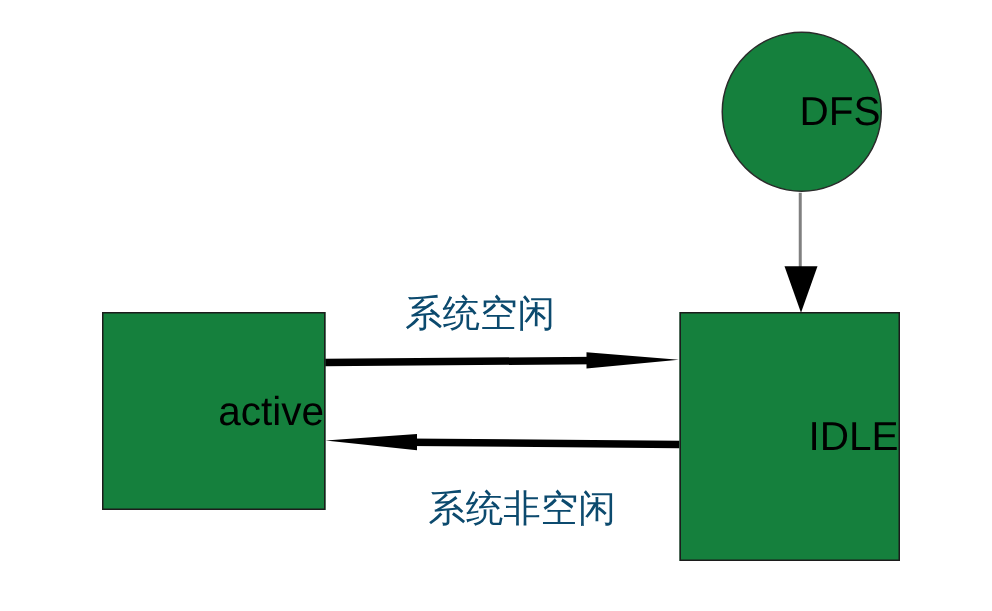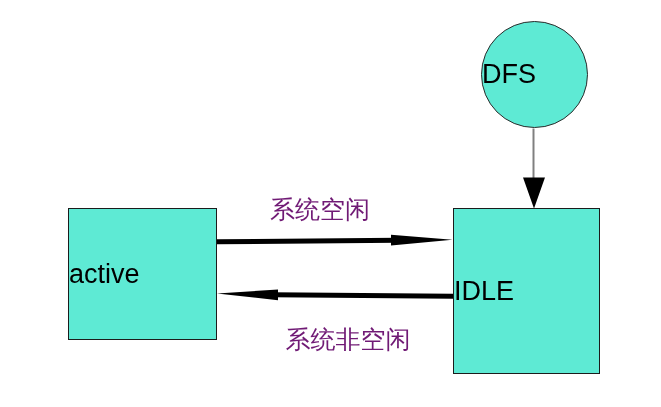--- a/index.html
+++ b/index.html
@@ -20,43 +20,43 @@
     position: absolute;
     left: 0;
     top: 0;
     width: 661px;
     height: 407px;
   }
   .node {
     position: absolute;
     display: flex;
     align-items: center;
-    justify-content: flex-start;
+    justify-content: flex-end;
     box-sizing: border-box;
-    background: #5eead4;
+    background: #15803d;
   }
   .node-rect {
     border: 1px solid #1c1c1c;
   }
   .node-circle {
     border: 1px solid #2b2b2b;
     border-radius: 50%;
   }
   .node-label {
     font-size: 27px;
     line-height: 1;
     white-space: nowrap;
   }
   .edge-label {
     position: absolute;
     transform: translateX(-50%);
     font-size: 25px;
     line-height: 1.05;
     white-space: nowrap;
-    color: #701a75;
+    color: #0c4a6e;
   }
   #node-active { left: 68px;  top: 208px; width: 149px; height: 132px; }
   #node-idle   { left: 453px; top: 208px; width: 147px; height: 166px; }
   #node-dfs    { left: 481px; top: 21px;  width: 107px; height: 107px; }
   #label-top    { left: 320px; top: 196px; }
   #label-bottom { left: 324px; top: 326px; margin-left: 24px; }
 </style>
 </head>
 <body>
 

